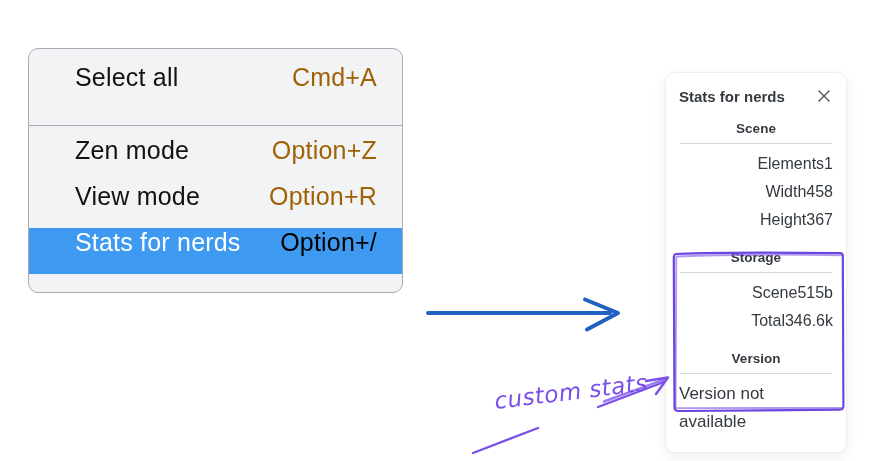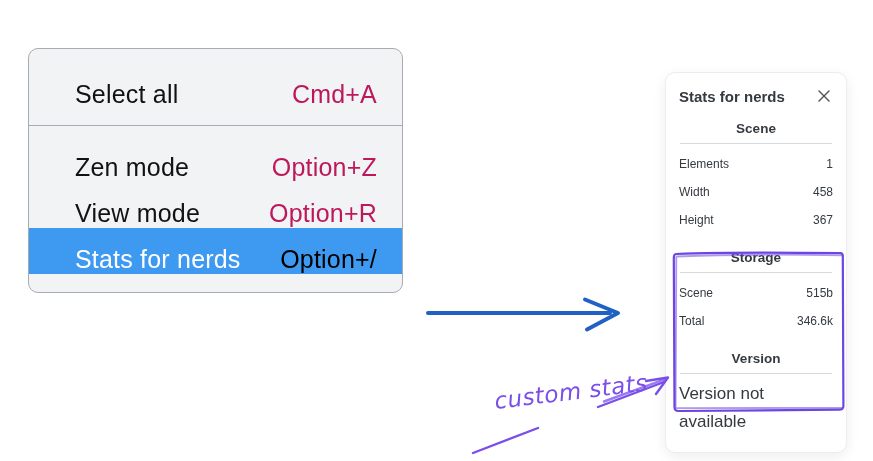--- a/index.html
+++ b/index.html
@@ -11,43 +11,43 @@
   
   .menu{
     position:absolute;left:28px;top:48px;width:375px;
     background:#f2f3f5;border:1.5px solid #a8acb1;border-radius:10px;
     box-sizing:border-box;
   }
   .menu-section{padding:14px 0 16px;}
   .menu-section.second{padding:10px 0 18px;}
   .menu-divider{border-top:1.5px solid #a8acb1;height:0;}
   .menu-item{
-    height:46px;display:flex;align-items:flex-end;justify-content:space-between;
+    height:46px;display:flex;align-items:flex-start;justify-content:space-between;
     padding:0 25px 0 46px;font-size:25px;color:#111214;letter-spacing:.2px;
   }
-  .menu-item .mi-short{color:#be185d;}
+  .menu-item .mi-short{color:#a16207;}
   .menu-item.highlighted{background:#3d9af0;color:#ffffff;}
   .menu-item.highlighted .mi-short{color:#000000;}
 
   
   .panel{
     position:absolute;left:665px;top:72px;width:182px;box-sizing:border-box;
     background:#ffffff;border:1px solid #ededf0;border-radius:10px;
     box-shadow:0 4px 14px rgba(0,0,0,0.07);
     padding:14px 13px 16px;color:#343a40;font-size:14px;
   }
   .panel-header{display:flex;align-items:center;justify-content:space-between;}
   .panel-title{font-weight:bold;font-size:15px;color:#343a40;}
   .panel-close{
     width:18px;height:18px;display:flex;align-items:center;justify-content:center;
     cursor:pointer;background:none;border:none;padding:0;
   }
   .sec-h{text-align:center;font-weight:bold;font-size:13.5px;margin-top:16px;color:#343a40;}
   .sec-divider{border-top:1px solid #d5dade;margin:7px 1px 6px;height:0;}
-  .stat-row{display:flex;justify-content:space-between;line-height:28px;font-size:12px;}
+  .stat-row{display:flex;justify-content:flex-end;line-height:28px;font-size:16px;}
   .stat-note{line-height:28px;font-size:17px;}
 
   
   .overlay{position:absolute;left:0;top:0;width:873px;height:461px;pointer-events:none;}
   .annotation-text{
     position:absolute;left:496px;top:388px;
     font-family:"DejaVu Sans", cursive;font-style:italic;
     font-size:23px;color:#7a4fe9;letter-spacing:.5px;
     transform:rotate(-7deg);transform-origin:left bottom;white-space:nowrap;
   }

